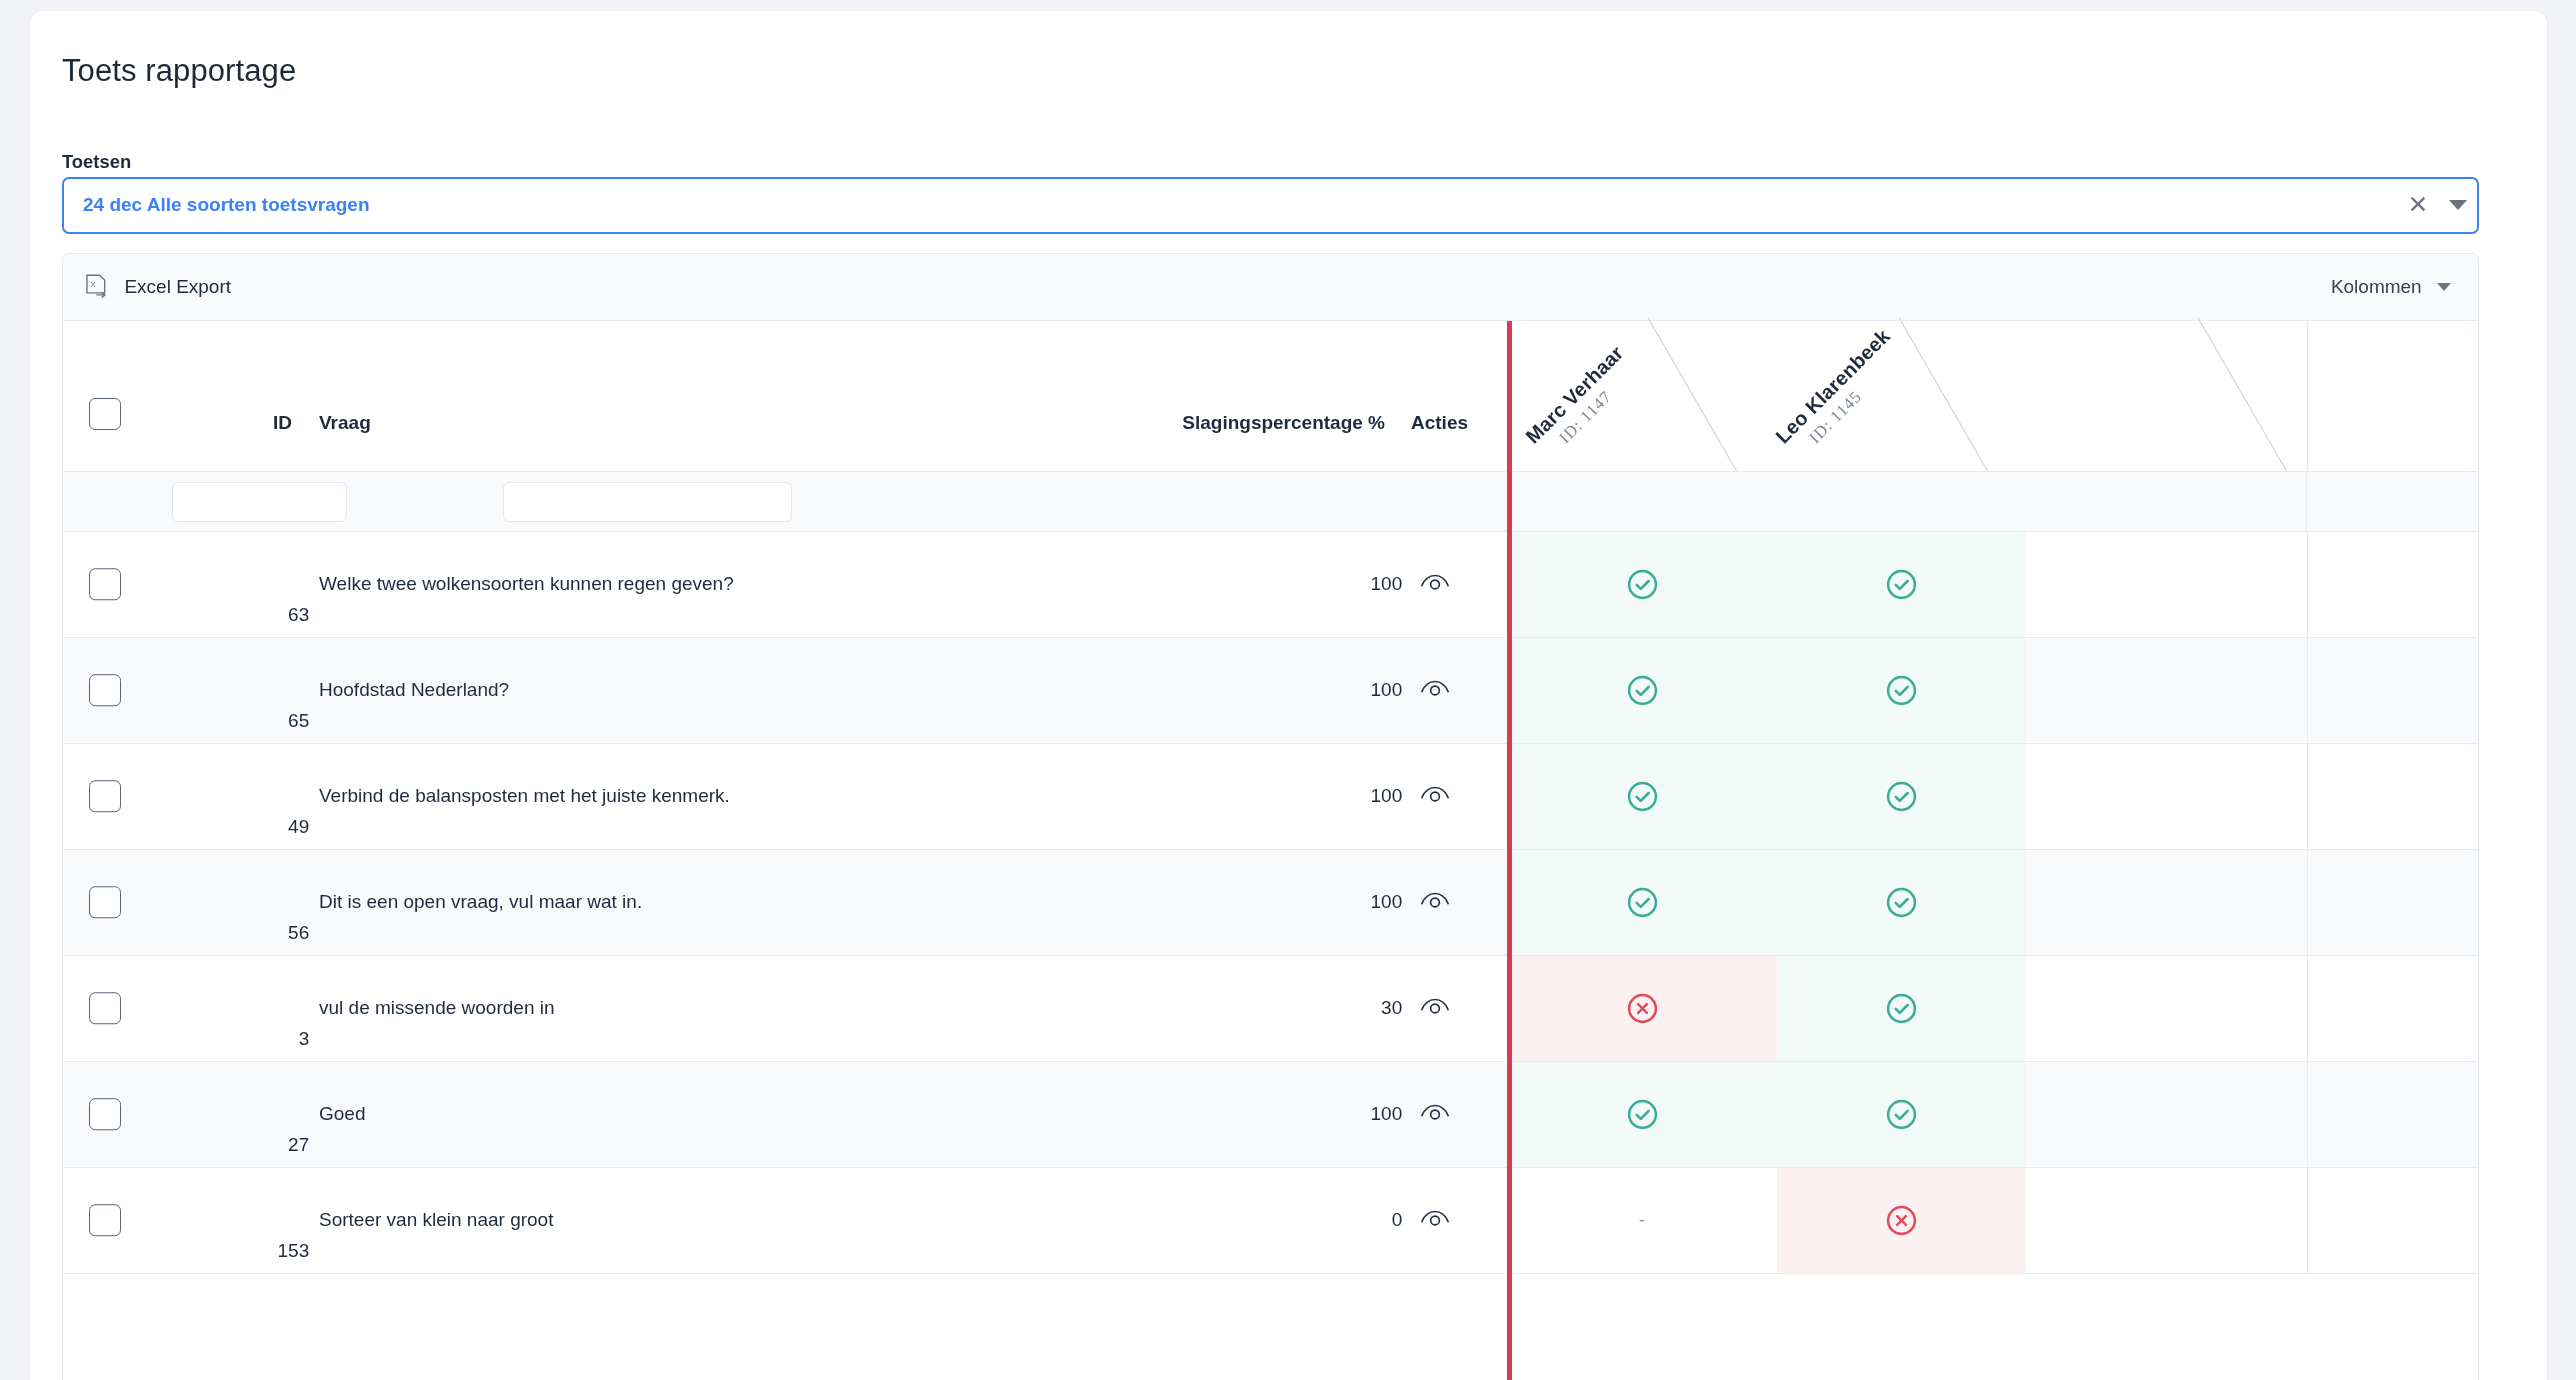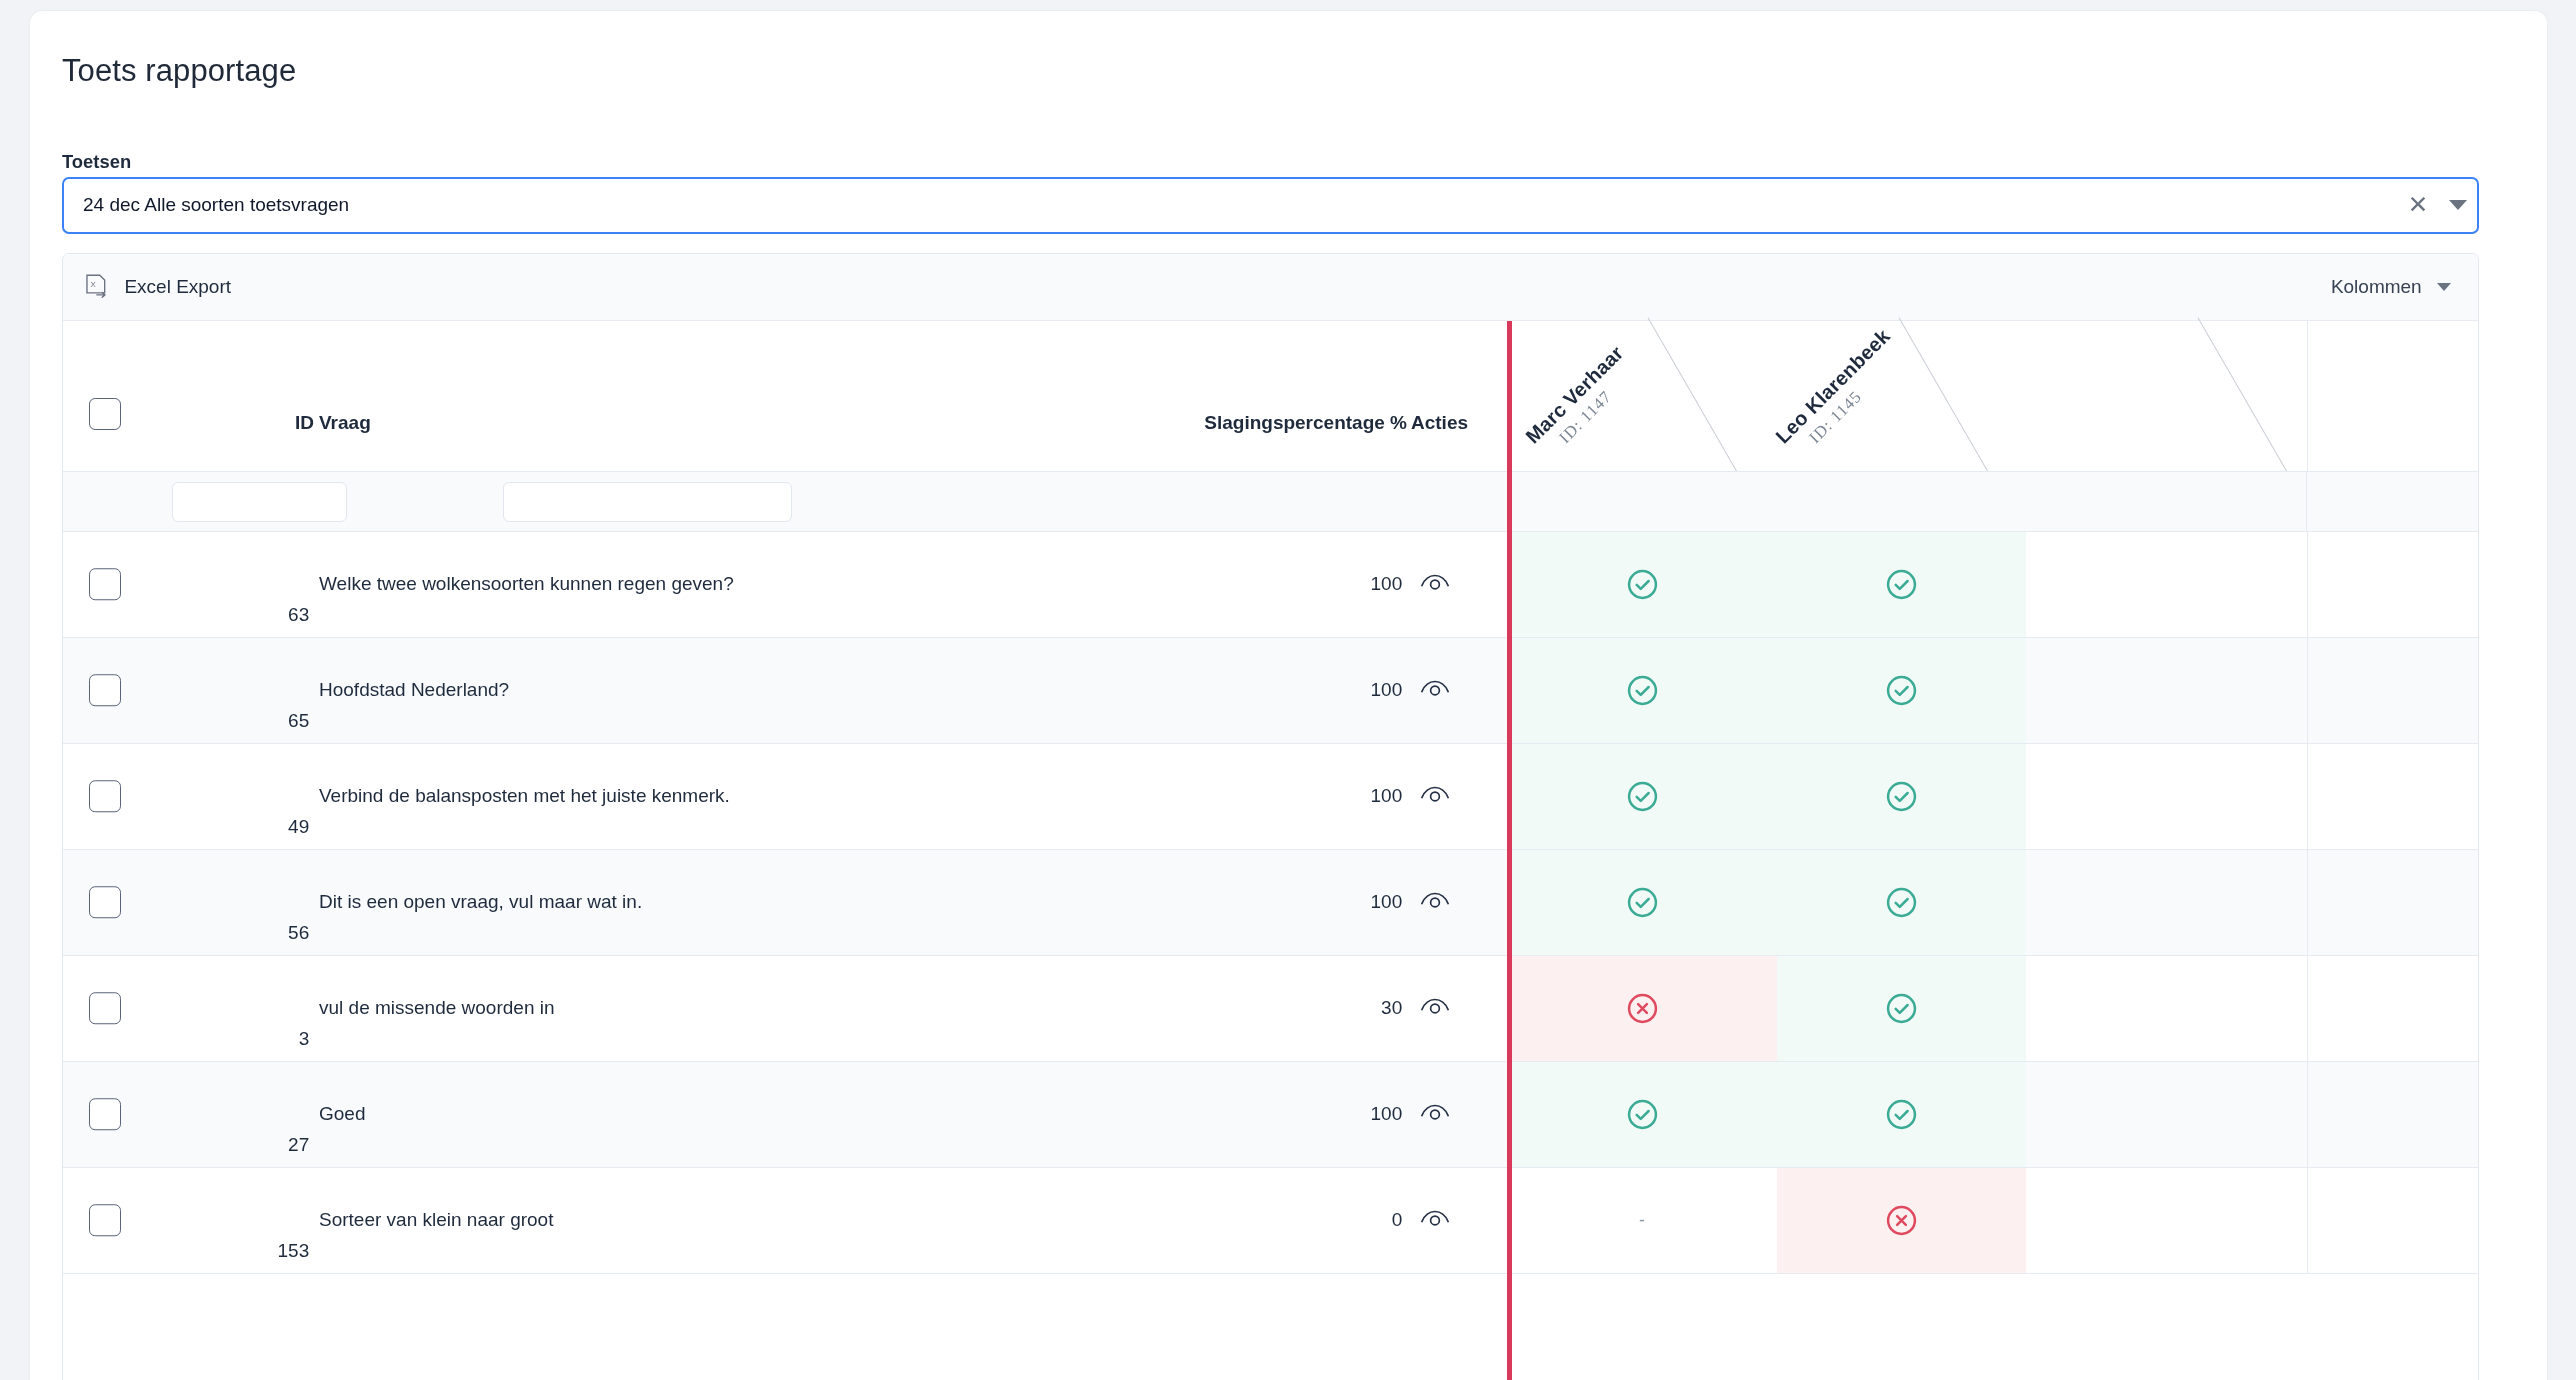--- a/index.html
+++ b/index.html
@@ -34,21 +34,21 @@
 
   .select-wrap {
     position: absolute; left: 32px; top: 166px;
     width: 2417px; height: 57px;
     border: 2.6px solid #3b82f6; border-radius: 7px;
     background: #fff;
     display: flex; align-items: center;
   }
   .select-value {
     flex: 1; padding-left: 19px;
-    font-size: 19px; color: #0f172a;
+    font-size: 19px; color: #3b82f6; font-weight: bold;
   }
   .clear-x {
     width: 40px; display: flex; align-items: center; justify-content: center;
     color: #6b7280; font-size: 24.5px; line-height: 1; cursor: pointer;
     font-weight: 300;
   }
   .caret-down {
     width: 39px; display: flex; align-items: center; justify-content: center;
     cursor: pointer;
   }
@@ -116,21 +116,21 @@
   .c-s0    { left: 1444px; width: 270px; }
   .c-s1    { left: 1714px; width: 249px; }
   .c-s2    { left: 1964px; width: 280px; }
   .c-s3    { left: 2244px; width: 172px; }
 
   .hdr-txt {
     position: absolute; bottom: 37px;
     font-size: 19px; font-weight: 700; color: #1f2b3d;
     white-space: nowrap;
   }
-  .hdr-right { right: 4px; }
+  .hdr-right { right: 26px; }
   .hdr-left  { left: 0px; }
 
   .chk {
     width: 31.5px; height: 31.5px;
     border: 1.8px solid #5a6478; border-radius: 6.1px;
     background: #fff; cursor: pointer;
   }
   .chk-hdr { position: absolute; left: 26px; bottom: 41px; }
   .chk-row { position: absolute; left: 26px; top: 50%; transform: translateY(-50%); }
 

